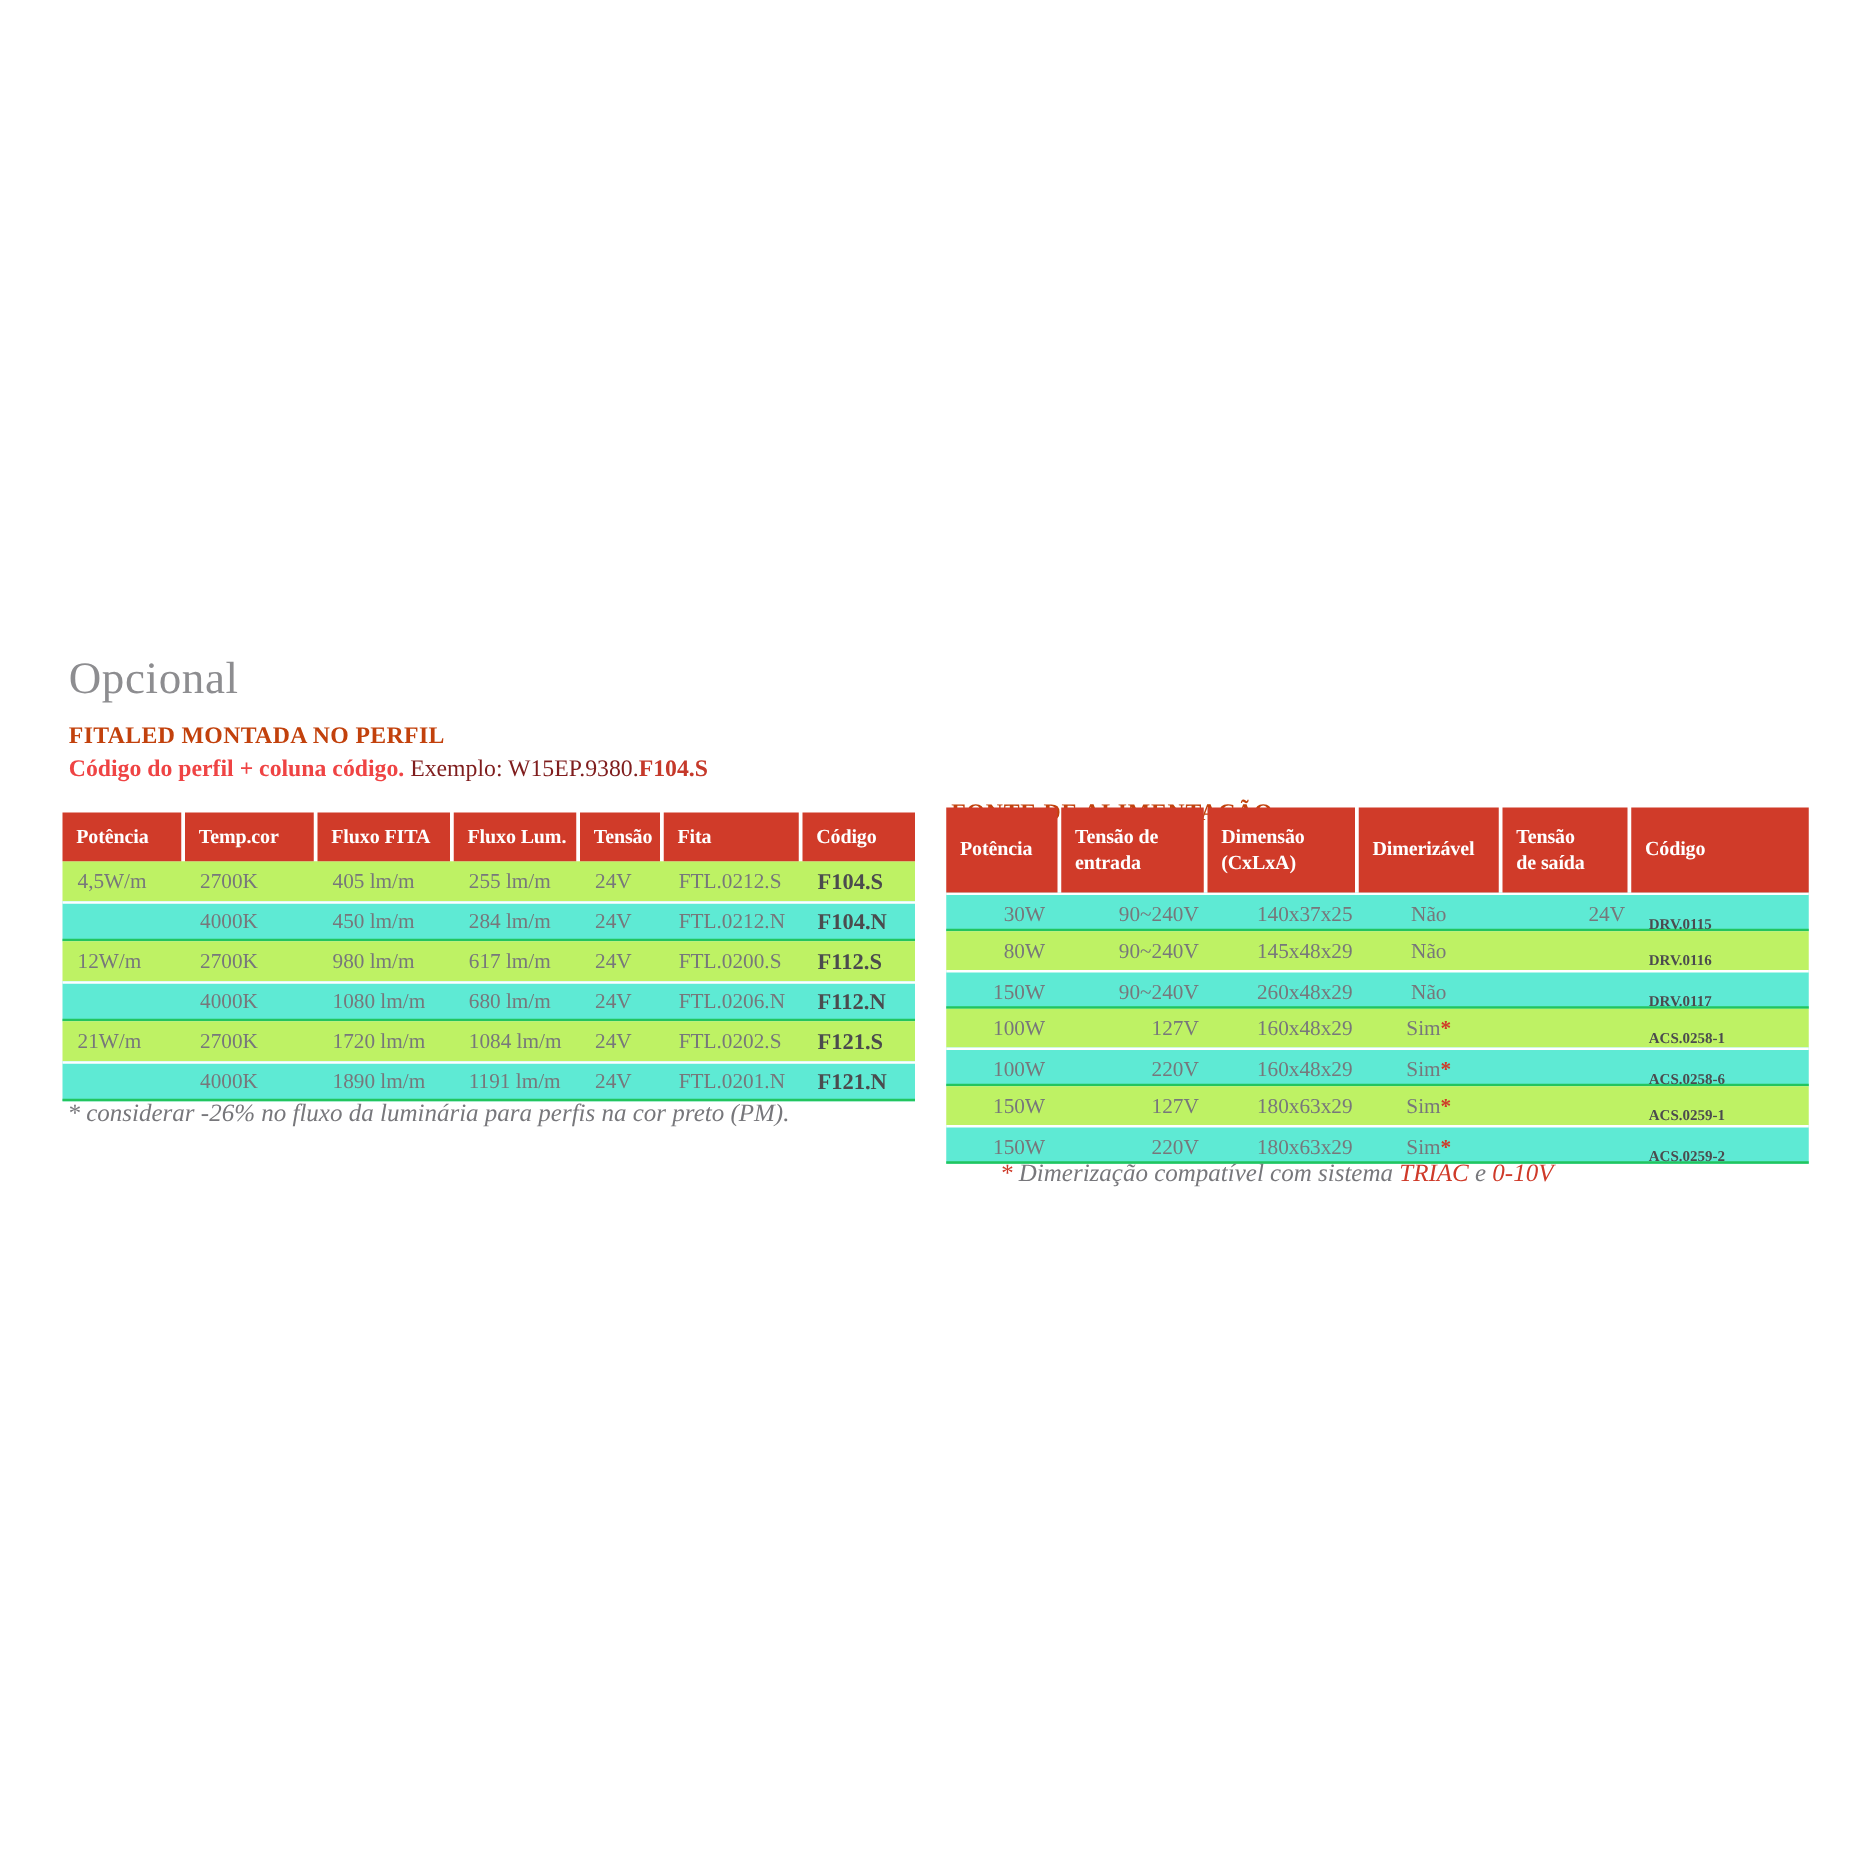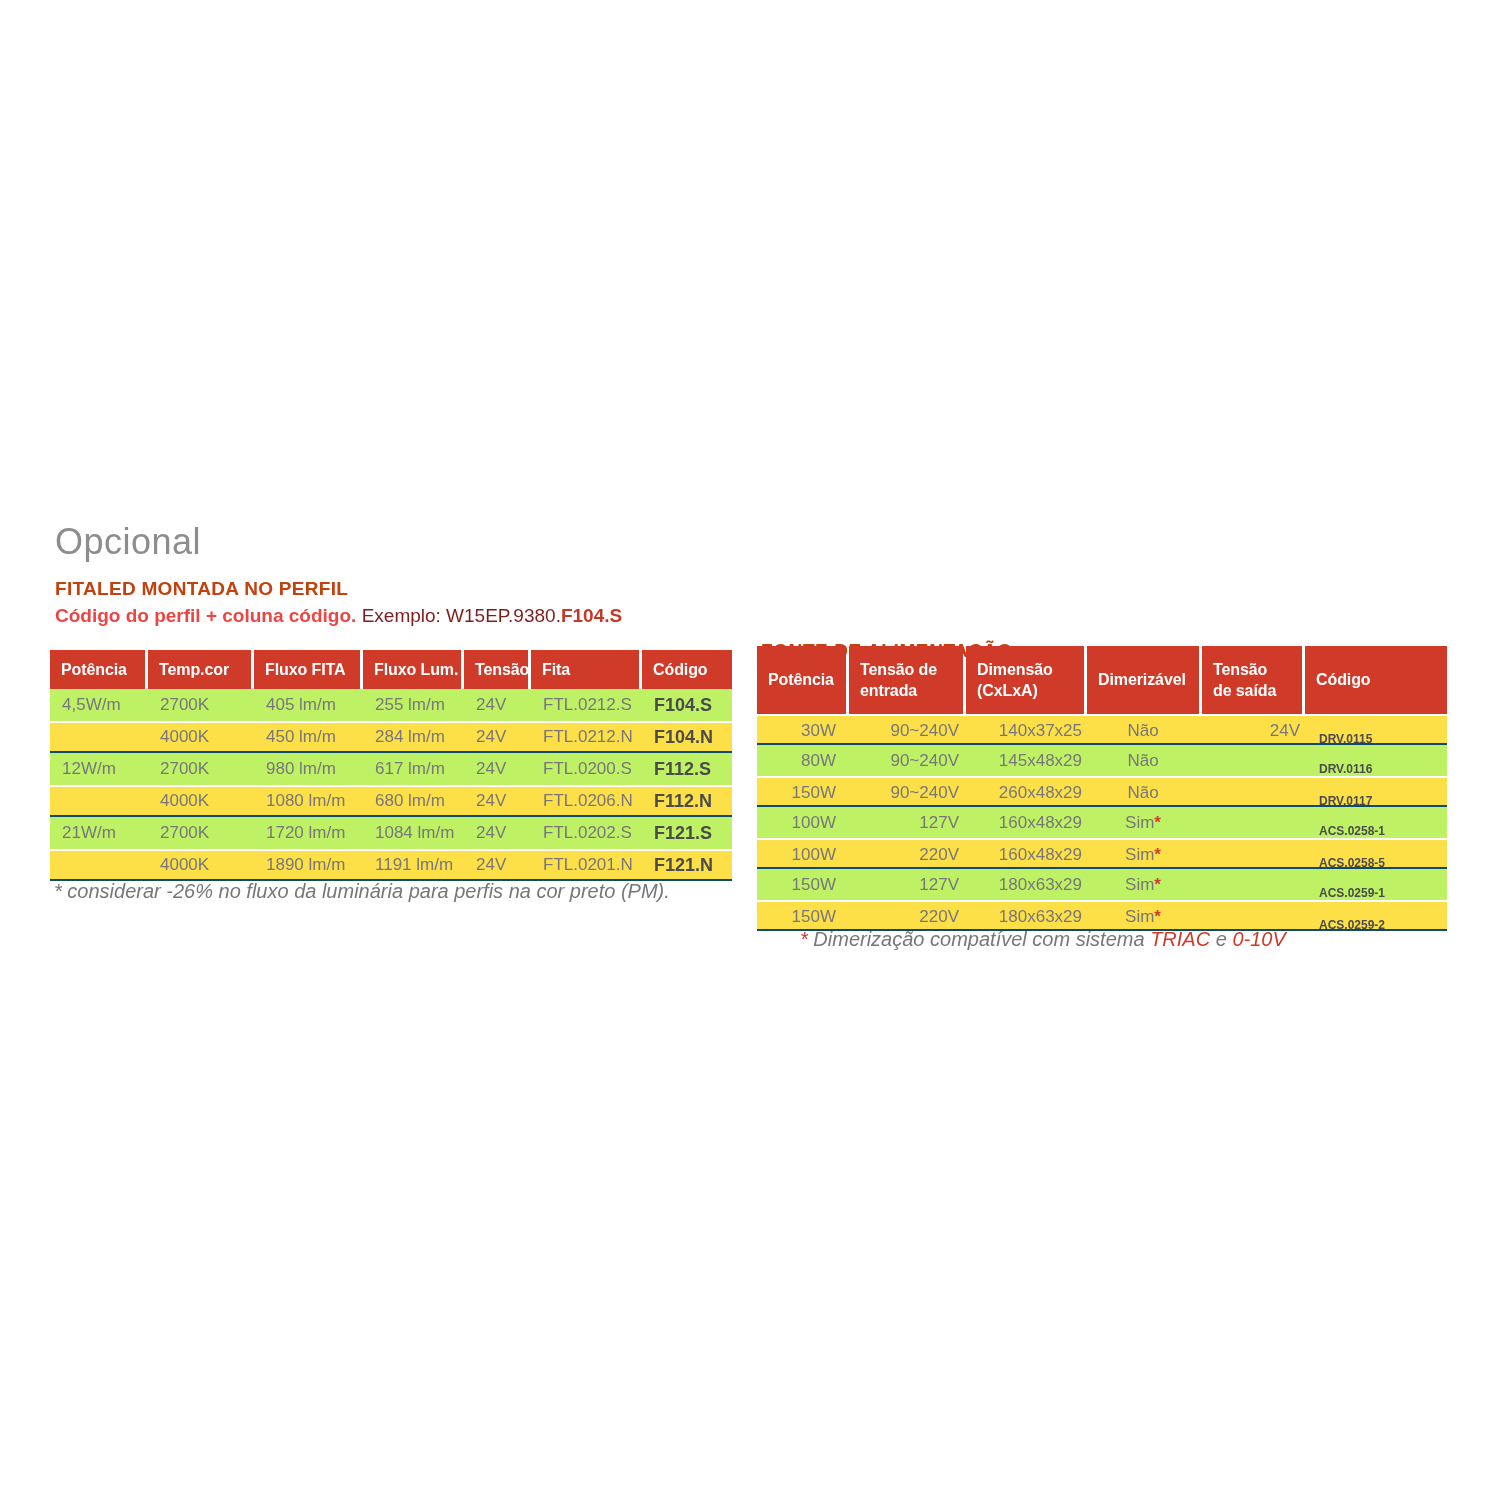--- a/index.html
+++ b/index.html
@@ -4,20 +4,21 @@
 <style>
   * { box-sizing: border-box; margin: 0; padding: 0; }
   html, body { background: #ffffff; }
   body { font-family: "Liberation Sans", sans-serif; }
   .canvas {
     position: relative;
     width: 1500px;
     height: 1500px;
     background: #ffffff;
     overflow: hidden;
+    font-family: Liberation Serif, serif;
   }
 
   
   .page-title {
     position: absolute; left: 55px; top: 521px;
     font-size: 36px; font-weight: 400; color: #8d8d90;
     letter-spacing: 0.5px;
   }
   .sec-title {
     position: absolute;
@@ -39,21 +40,21 @@
   .table { position: absolute; }
   .trow { display: grid; column-gap: 3px; }
   .cell { display: flex; align-items: center; white-space: nowrap; overflow: visible; }
   .hrow .cell {
     background: #d03b29; color: #ffffff;
     font-weight: 700; font-size: 16px; line-height: 1.32;
     letter-spacing: -0.1px;
     justify-content: flex-start; padding-left: 11px;
   }
   .brow { background: #bef264; }
-  .brow.stripe { background: #fde047; border-top: 2px solid #ffffff; border-bottom: 2px solid #0c4a6e; }
+  .brow.stripe { background: #5eead4; border-top: 2px solid #ffffff; border-bottom: 2px solid #22c55e; }
   .brow .cell { font-size: 17px; color: #77777b; }
 
   
   .ltable { left: 50px; top: 650px; width: 682px; }
   .ltable .trow { grid-template-columns: 95px 103px 106px 98px 64px 108px 90px; }
   .ltable .hrow { height: 39px; }
   .ltable .brow { height: 32px; }
   .ltable .brow .cell { justify-content: flex-start; padding-left: 12px; }
   .ltable .brow .c7 { font-weight: 700; color: #4b4b4e; font-size: 18px; }
 
@@ -231,21 +232,21 @@
         <div class="cell c4">Sim<span class="red-star">*</span></div>
         <div class="cell c5"></div>
         <div class="cell c6">ACS.0258-1</div>
       </div>
       <div class="trow brow stripe">
         <div class="cell c1">100W</div>
         <div class="cell c2">220V</div>
         <div class="cell c3">160x48x29</div>
         <div class="cell c4">Sim<span class="red-star">*</span></div>
         <div class="cell c5"></div>
-        <div class="cell c6">ACS.0258-5</div>
+        <div class="cell c6">ACS.0258-6</div>
       </div>
       <div class="trow brow">
         <div class="cell c1">150W</div>
         <div class="cell c2">127V</div>
         <div class="cell c3">180x63x29</div>
         <div class="cell c4">Sim<span class="red-star">*</span></div>
         <div class="cell c5"></div>
         <div class="cell c6">ACS.0259-1</div>
       </div>
       <div class="trow brow stripe">

